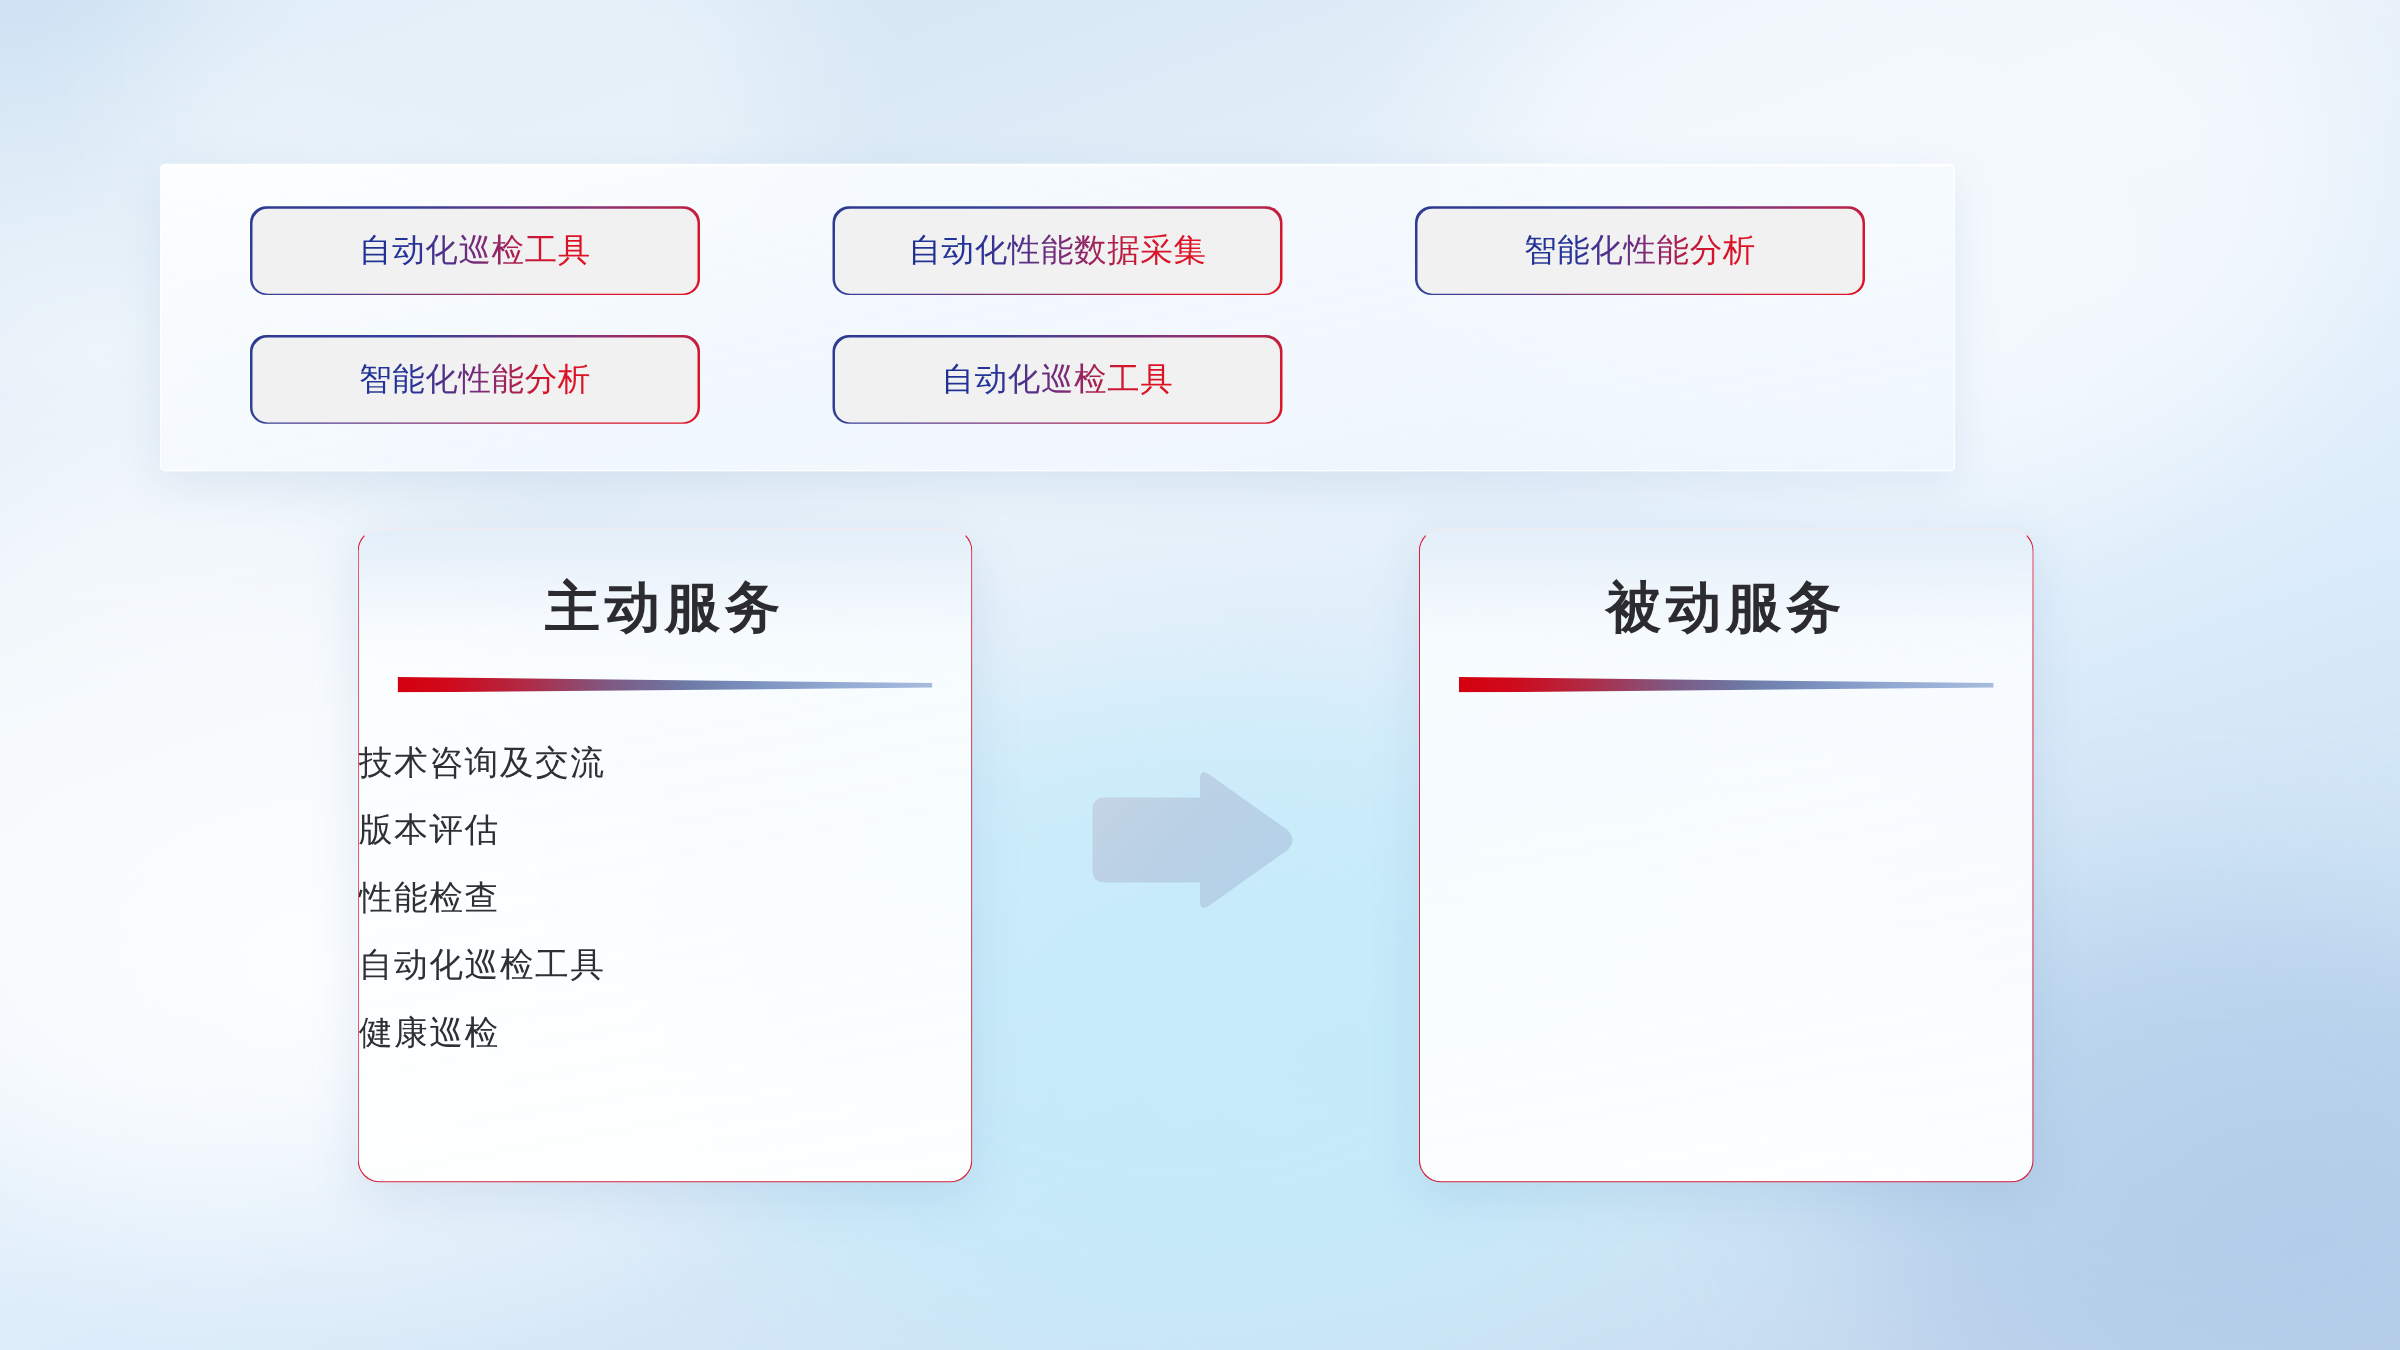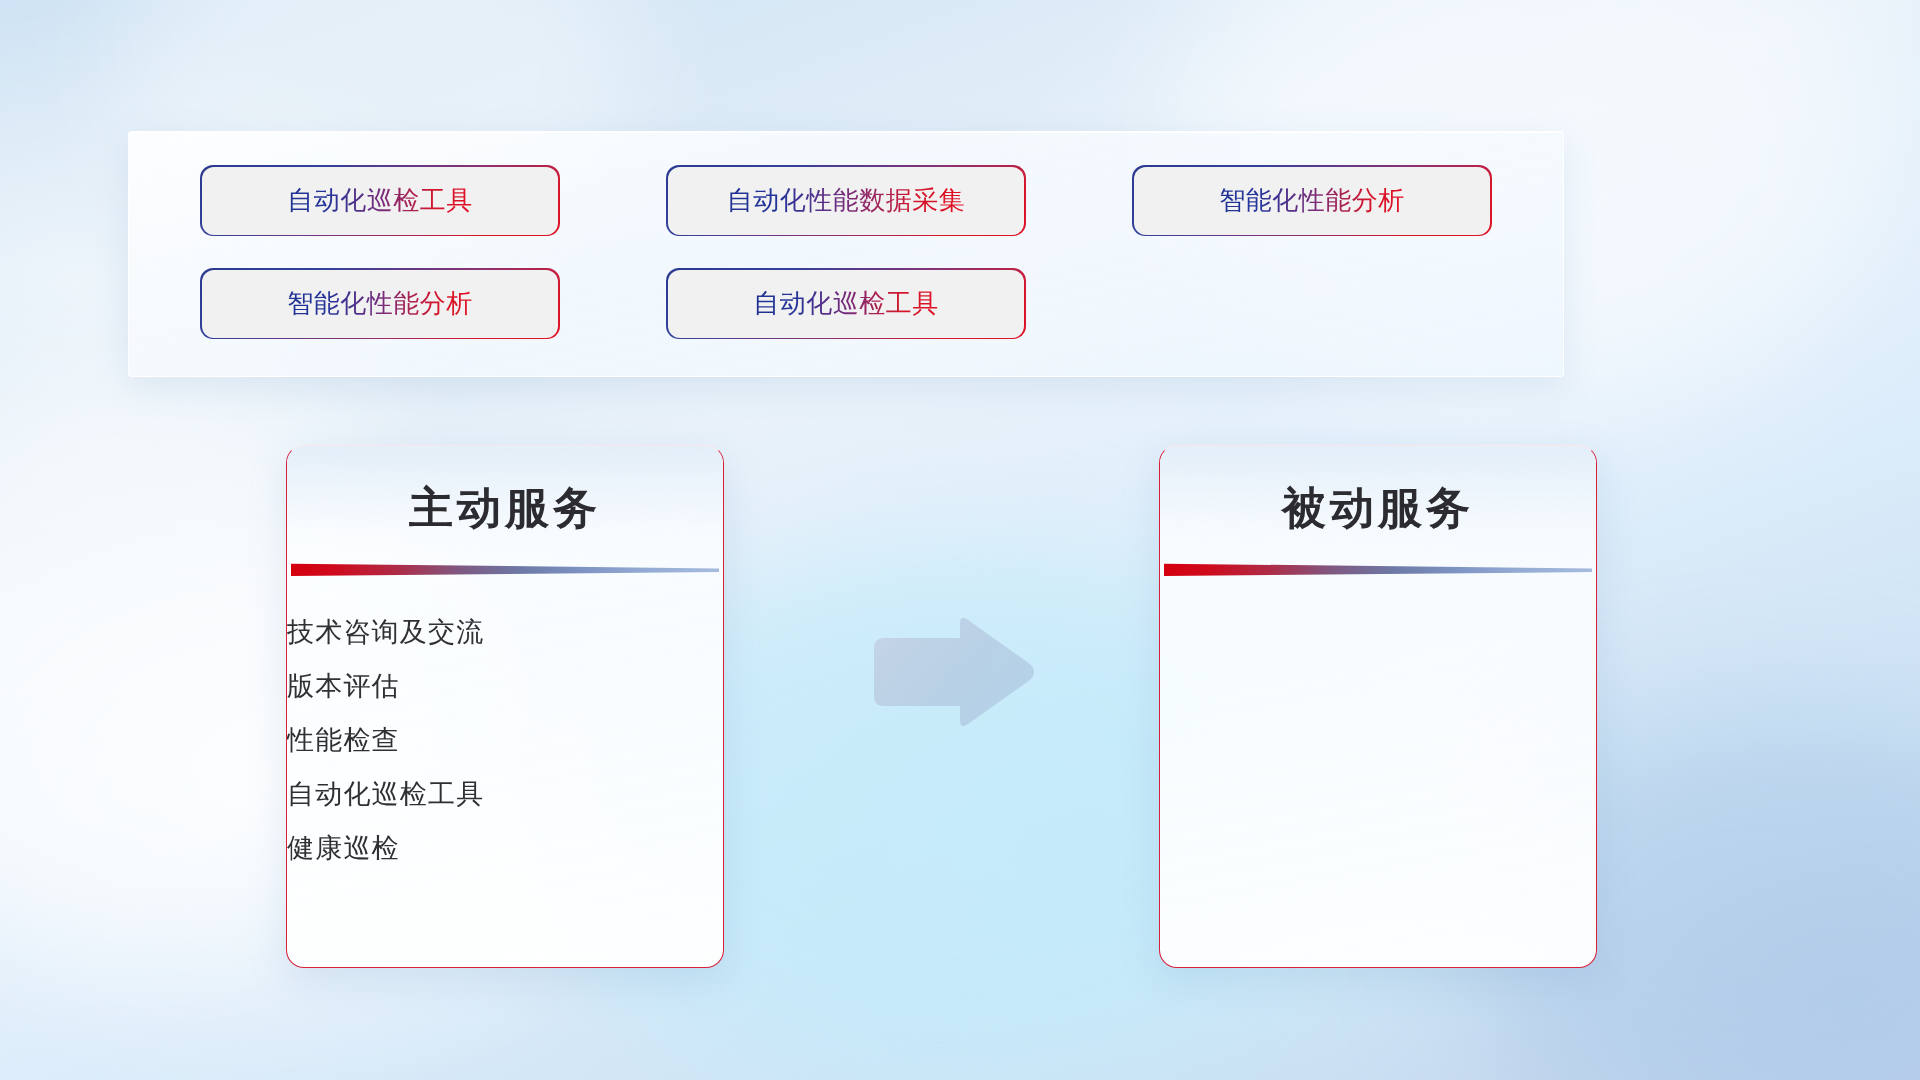--- a/index.html
+++ b/index.html
@@ -91,40 +91,40 @@
     background: linear-gradient(90deg, #1f3192 0%, #25359a 22%, #7b2b79 52%, #d4152a 80%, #e20f22 100%);
     -webkit-background-clip: text;
     background-clip: text;
     color: transparent;
     -webkit-text-fill-color: transparent;
   }
 
   
   .card {
     position: absolute;
-    top: 445px;
-    width: 438px;
+    top: 423px;
+    width: 492px;
     height: 523px;
     border-radius: 18px;
     background: linear-gradient(170deg, rgba(255,255,255,0.80) 0%, rgba(250,253,255,0.90) 34%, rgba(255,255,255,0.96) 100%);
     border: 1.4px solid #d8203b;
     border-top-color: rgba(216,32,59,0.10);
     box-shadow: 0 12px 38px rgba(110,150,192,0.18);
     overflow: hidden;
   }
   .card::before {
     content: "";
     position: absolute;
     left: 0; right: 0; top: 0;
     height: 120px;
     background: linear-gradient(180deg, rgba(223,236,248,0.85) 0%, rgba(240,247,253,0.25) 70%, rgba(255,255,255,0) 100%);
     pointer-events: none;
   }
   #card-active   { left: 286px; }
-  #card-passive  { left: 1135px; margin-left: 24px; }
+  #card-passive  { left: 1135px; }
 
   .card-title {
     position: relative;
     z-index: 2;
     text-align: center;
     margin-top: 33px;
     font-size: 44px;
     font-weight: 700;
     letter-spacing: 4px;
     color: #2b2b30;

